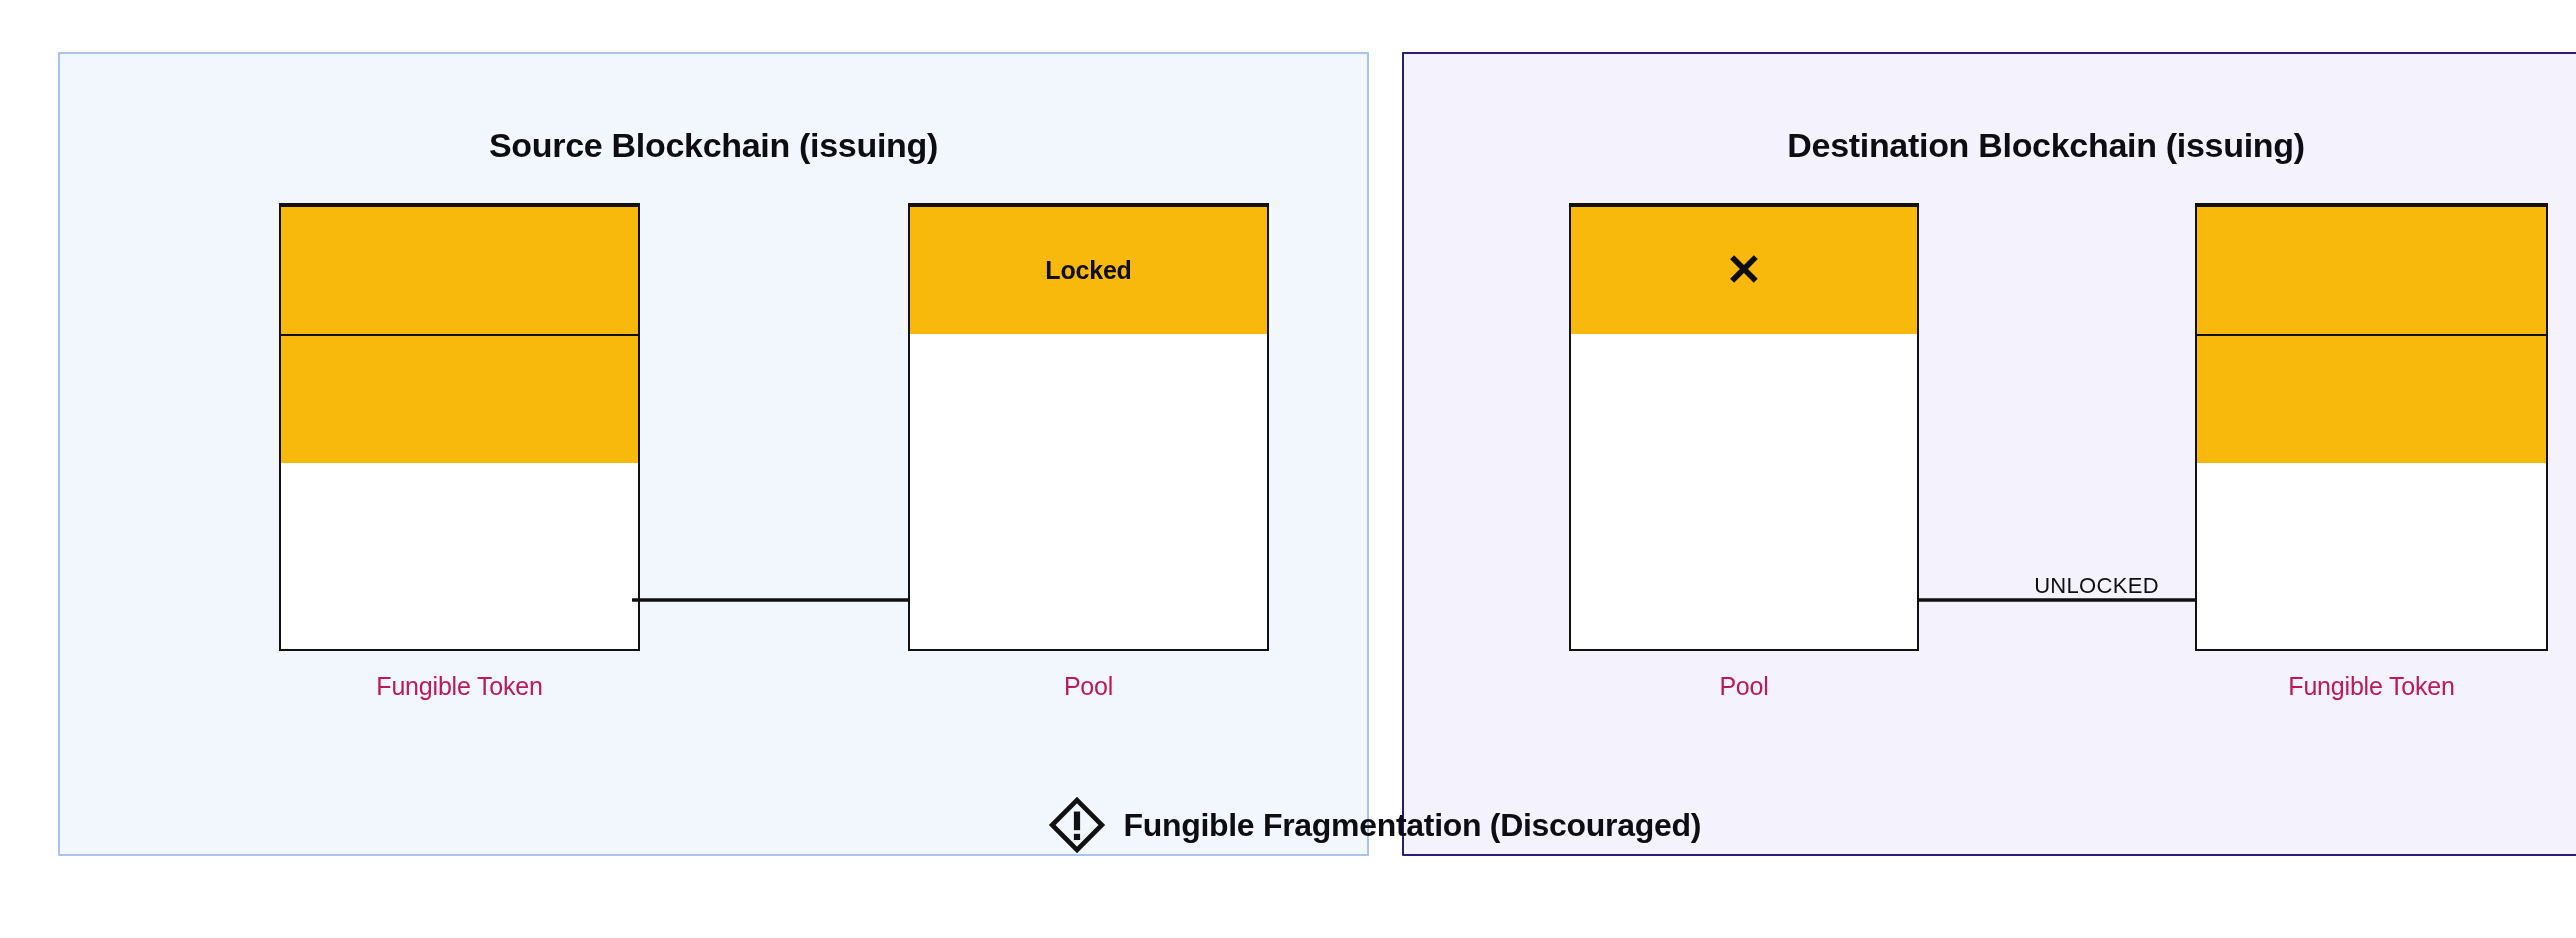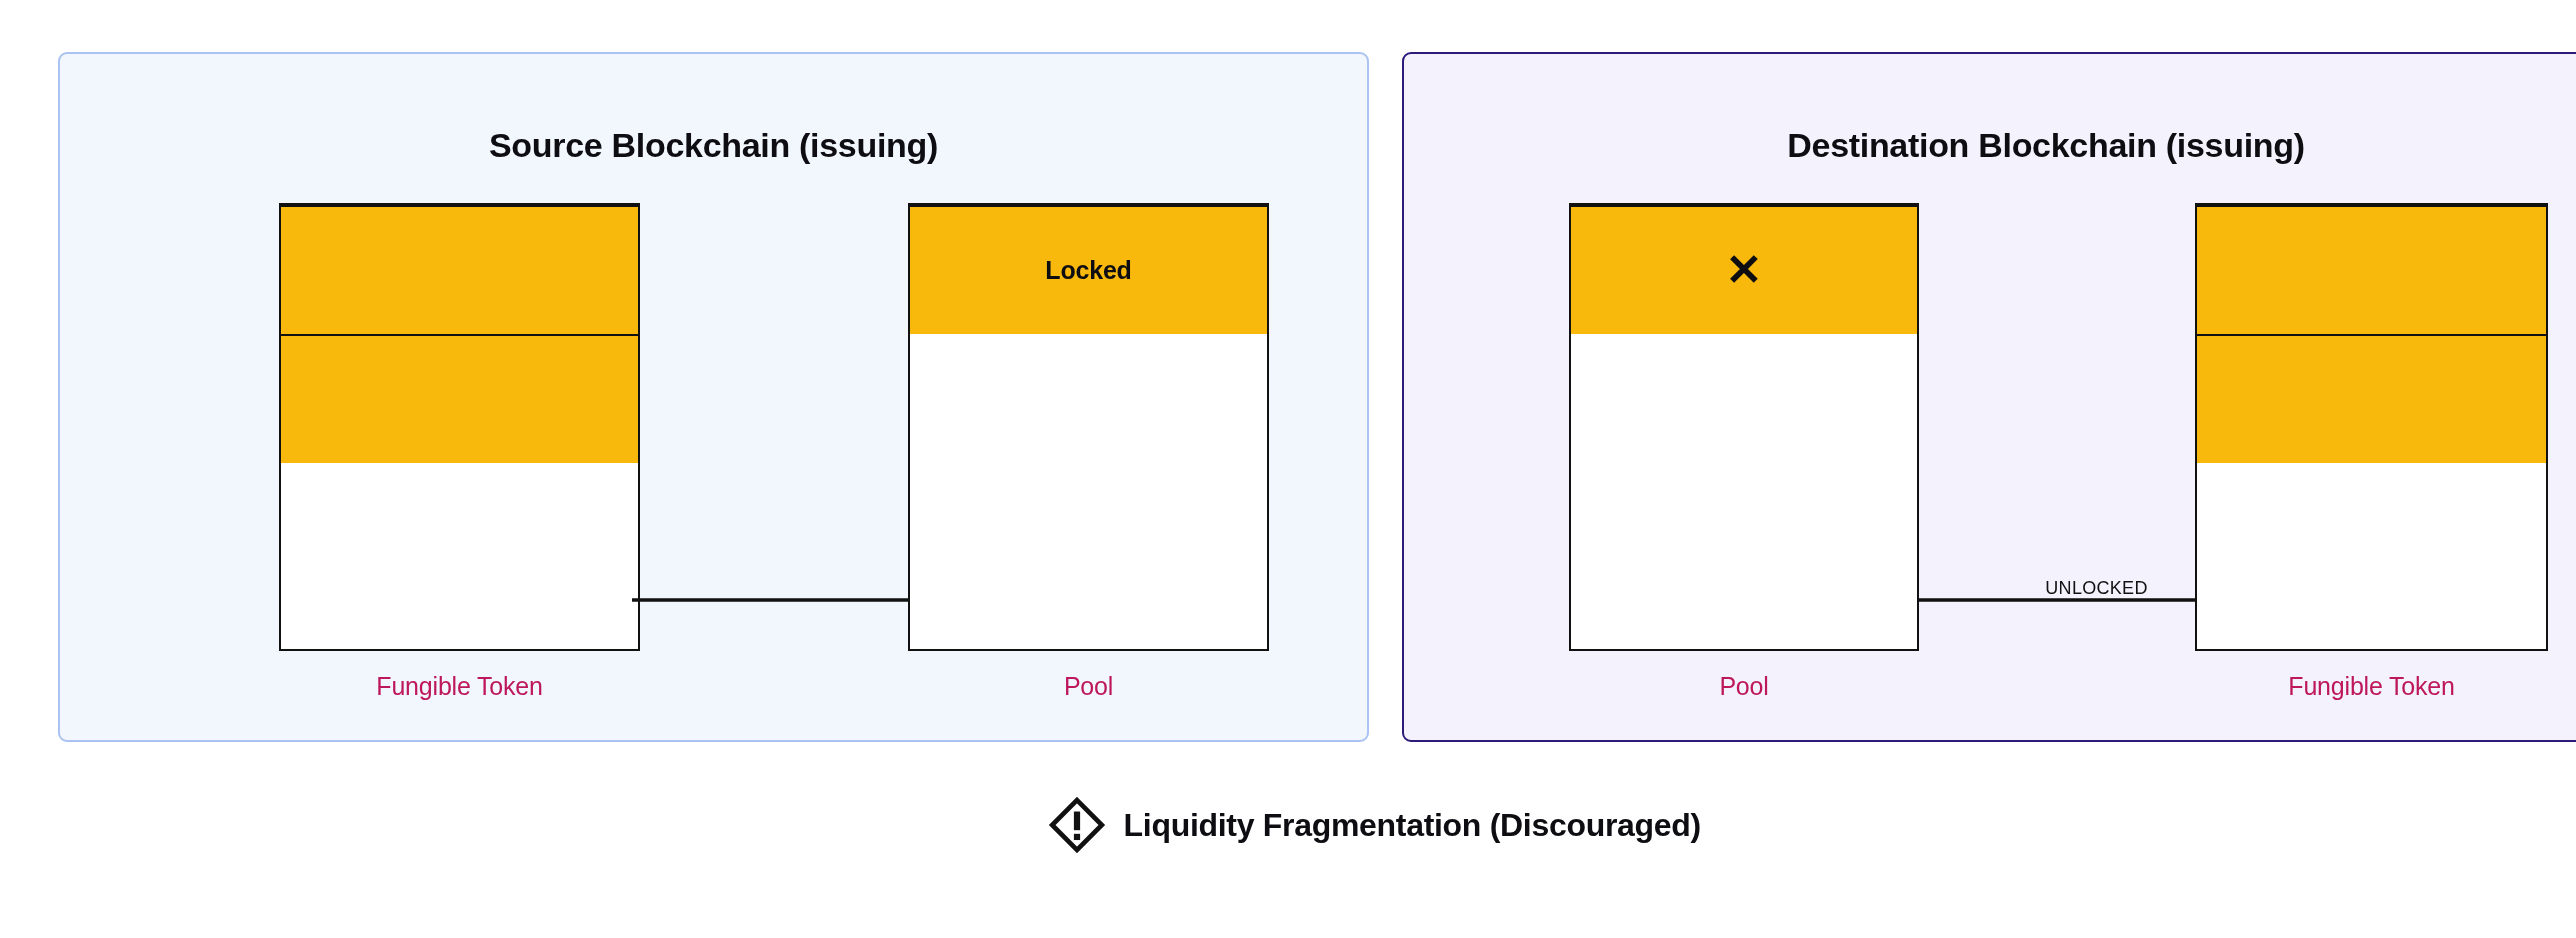--- a/index.html
+++ b/index.html
@@ -12,23 +12,23 @@
     height: 938px;
     font-family: "Liberation Sans", sans-serif;
     position: relative;
     overflow: hidden;
   }
 
   
   .panel {
     position: absolute;
     top: 52px;
-    height: 690px;
+    height: 804px;
     box-sizing: border-box;
-    border-radius: 9px;
+    border-radius: 1px;
   }
   .panel-source {
     left: 58px;
     width: 1311px;
     background: #f2f6fd;
     border: 2.1px solid #aac3f2;
   }
   .panel-destination {
     left: 1402px;
     width: 1288px;
@@ -110,21 +110,21 @@
 
   
   .flow {
     position: absolute;
   }
   .flow-label {
     position: absolute;
     left: 50%;
     transform: translateX(-50%);
     bottom: 13.4px;
-    font-size: 18px;
+    font-size: 22px;
     letter-spacing: 0.3px;
     color: #111111;
     white-space: nowrap;
   }
 
   
   .footer {
     position: absolute;
     left: 0;
     width: 100%;
@@ -219,15 +219,15 @@
 
   </div>
 </div>
 
 <div class="footer">
   <svg width="58" height="58" viewBox="0 0 112 112">
     <polygon points="56,8 104,56 56,104 8,56" fill="none" stroke="#111111" stroke-width="9"></polygon>
     <rect x="50" y="30" width="12" height="36" fill="#111111"></rect>
     <rect x="50" y="73" width="12" height="12" fill="#111111"></rect>
   </svg>
-  <span class="footer-text">Liquidity Fragmentation (Discouraged)</span>
+  <span class="footer-text">Fungible Fragmentation (Discouraged)</span>
 </div>
 
 
 </body></html>

